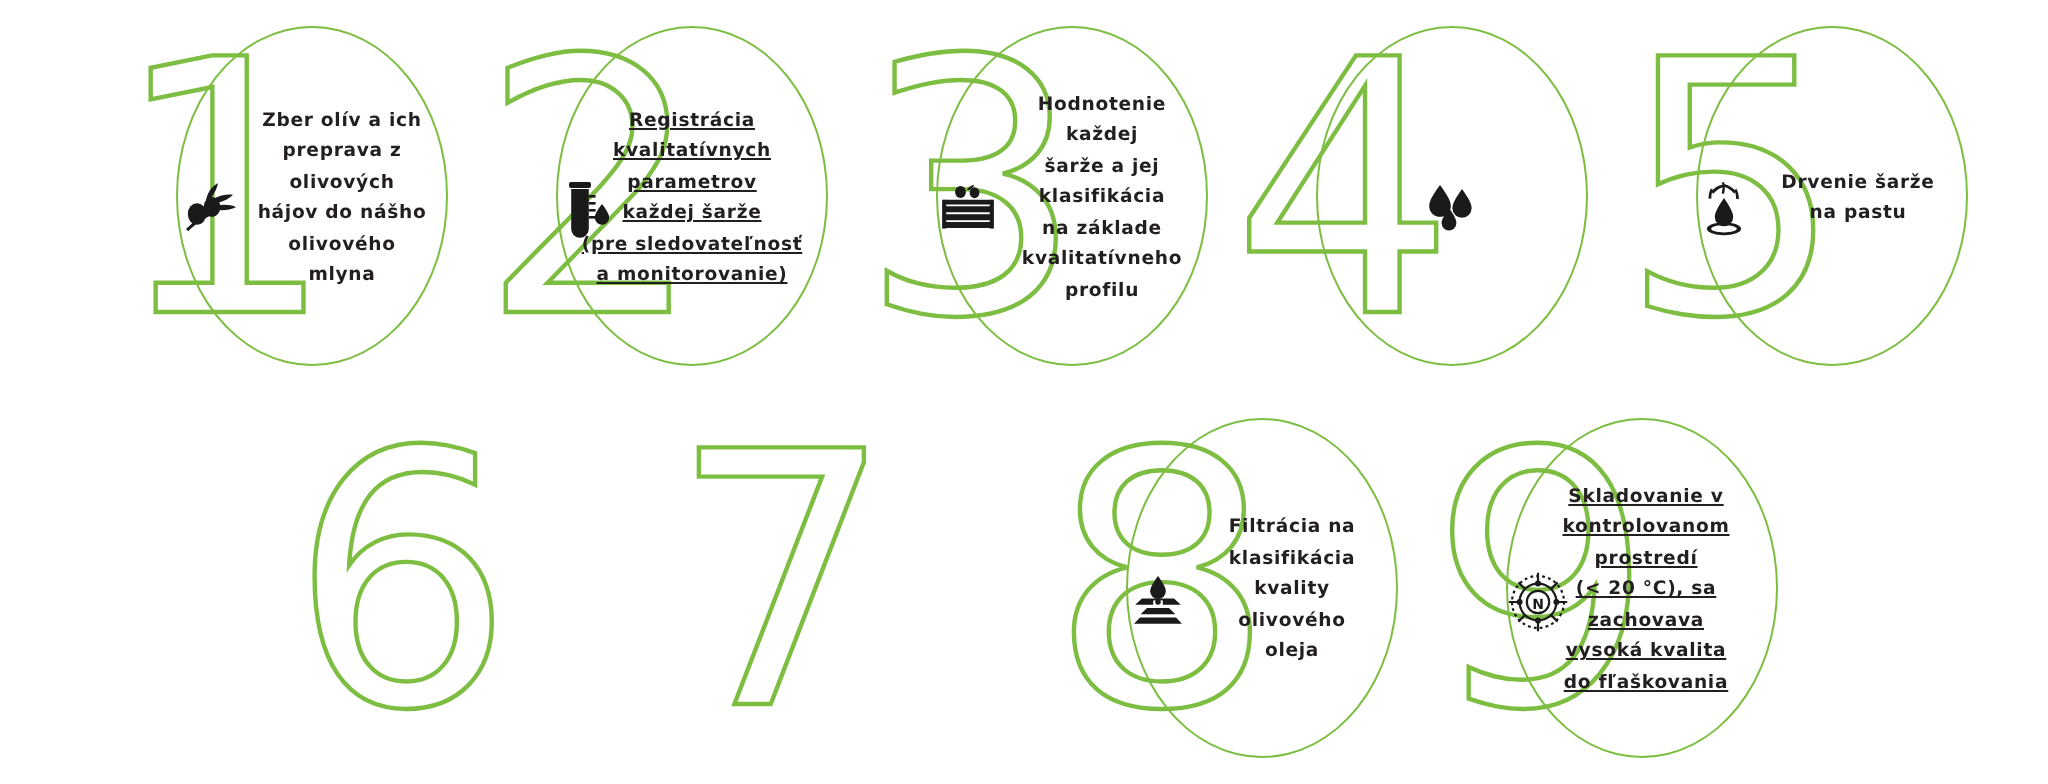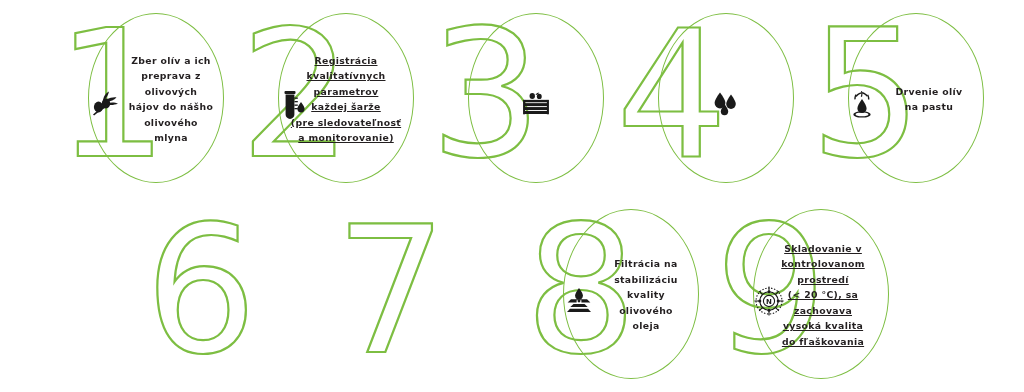--- a/index.html
+++ b/index.html
@@ -185,20 +185,27 @@
               <path d="M15.6 2 C16.4 0.4 18 -0.4 19.4 -0.4 C18.8 1.2 17.2 2.2 15.8 2.4 Z"></path>
               <path d="M4 7.5 h24 v2.6 h-24 Z"></path>
               <path d="M3.2 11 h25.6 v3.2 h-25.6 Z"></path>
               <path d="M3.2 15.2 h25.6 v3.2 h-25.6 Z"></path>
               <path d="M3.2 19.4 h25.6 v3.2 h-25.6 Z"></path>
               <rect x="2.2" y="7.5" width="2.2" height="15.4"></rect>
               <rect x="27.6" y="7.5" width="2.2" height="15.4"></rect>
             </g>
           </svg>
         </div>
+        <div class="caption narrow">Hodnotenie
+každej
+šarže a jej
+klasifikácia
+na základe
+kvalitatívneho
+profilu</div>
       </div>
     </div>
 
     <div class="step" style="left:616px;">
       <div class="numeral">
         <svg viewBox="0 0 110 168">
             <text x="0" y="142">4</text>
           </svg>
       </div>
       <div class="bubble">
@@ -227,21 +234,21 @@
               <path d="M13 1 C13.6 3 13.6 5 13 7 L11.8 6.6 C12.4 4.8 12.4 3 12 1.2 Z"></path>
               <path d="M13.2 2 C15.6 2.6 17.6 4 19 5.8 L18 6.8 C16.8 5.2 15 4 13 3.4 Z"></path>
               <path d="M12.4 2.2 C10 2.6 8 4 6.6 5.8 L7.6 6.9 C8.9 5.3 10.6 4.2 12.5 3.6 Z"></path>
               <path d="M6.4 4.2 C5.6 5.8 5.2 7.6 5.3 9.4 L6.7 9.2 C6.6 7.7 6.9 6.2 7.5 4.9 Z"></path>
               <path d="M19.2 4.4 C20.1 6 20.5 7.8 20.4 9.6 L19 9.4 C19.1 7.9 18.8 6.4 18.2 5.1 Z"></path>
               <path d="M13 9 C16 13.4 17.6 16.4 17.6 18.5 a4.6 4.6 0 0 1 -9.2 0 C8.4 16.4 10 13.4 13 9 Z"></path>
               <path d="M4.4 24.4 C4.4 22.6 8.2 21.2 13 21.2 C17.8 21.2 21.6 22.6 21.6 24.4 C21.6 26.2 17.8 27.6 13 27.6 C8.2 27.6 4.4 26.2 4.4 24.4 Z M6.6 24.4 C6.6 25.4 9.4 26.2 13 26.2 C16.6 26.2 19.4 25.4 19.4 24.4 C19.4 23.4 16.6 22.6 13 22.6 C9.4 22.6 6.6 23.4 6.6 24.4 Z"></path>
             </g>
           </svg>
         </div>
-        <div class="caption narrow">Drvenie olív
+        <div class="caption narrow">Drvenie šarže
 na pastu</div>
       </div>
     </div>
 
   </div>
 
   <div class="row row-2">
 
     <div class="step" style="left:141px;">
       <div class="numeral">
@@ -272,21 +279,21 @@
               <path d="M15 1 C17.6 4.6 18.9 6.9 18.9 8.6 a3.9 3.9 0 0 1 -7.8 0 C11.1 6.9 12.4 4.6 15 1 Z"></path>
               <path d="M7 12.2 h16 l3.4 3.2 h-22.8 Z"></path>
               <path d="M9.5 17 h11 l3.2 3.1 h-17.4 Z"></path>
               <path d="M6 21.8 h18 l3 3.1 h-24 Z"></path>
               <path d="M12.6 13.2 h4.8 v3 h-4.8 Z" fill="#ffffff"></path>
               <path d="M13.6 14 a1.4 1.4 0 0 1 2.8 0 a1.4 1.4 0 0 1 -2.8 0 Z"></path>
             </g>
           </svg>
         </div>
         <div class="caption narrow">Filtrácia na
-stabilizáciu
+klasifikácia
 kvality
 olivového
 oleja</div>
       </div>
     </div>
 
     <div class="step" style="left:711px;">
       <div class="numeral">
         <svg viewBox="0 0 110 168">
             <text x="4" y="142">9</text>

